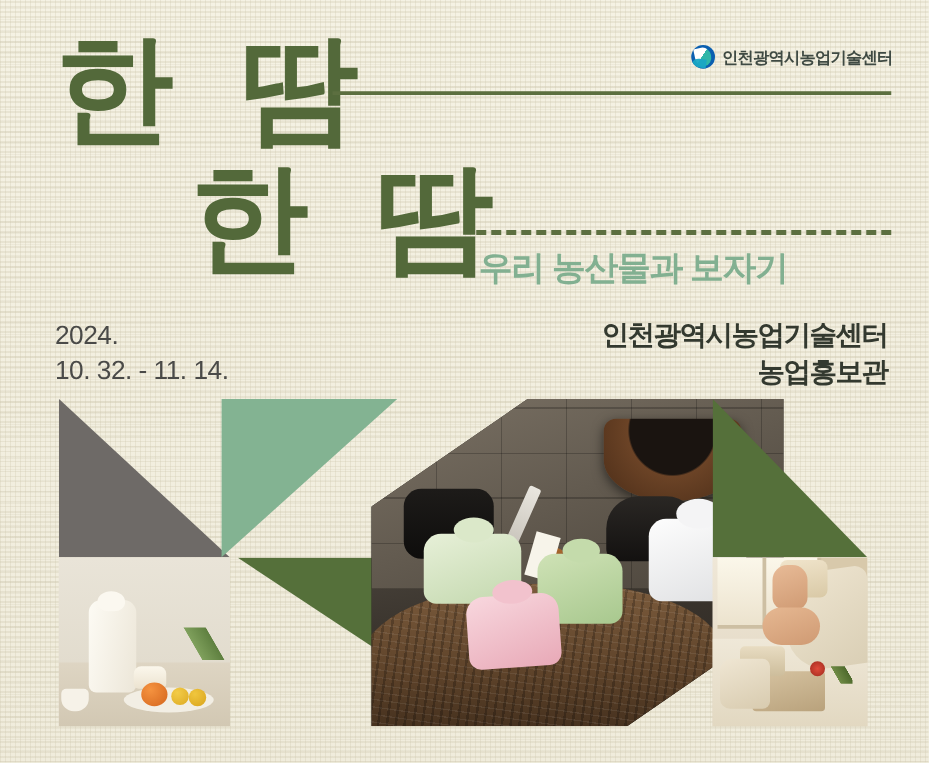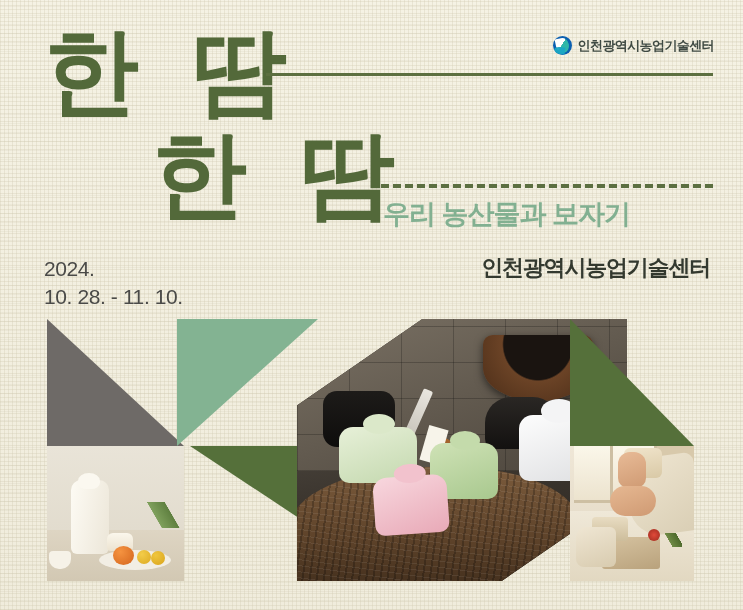--- a/index.html
+++ b/index.html
@@ -295,25 +295,26 @@
 
   <div class="title-line1">한 땀</div>
   <div class="rule-solid"></div>
 
   <div class="title-line2">한 땀</div>
   <div class="rule-dashed"></div>
   <div class="subtitle">우리 농산물과 보자기</div>
 
   <div class="date-block">
     <div>2024.</div>
-    <div>10. 28. - 11. 10.</div>
+    <div>10. 32. - 11. 14.</div>
   </div>
 
   <div class="venue-block">
     <div>인천광역시농업기술센터</div>
+    <div>농업홍보관</div>
   </div>
 
   <div class="collage">
 
     <div class="shape tri-gray"></div>
 
     <div class="shape photo-left">
       <div class="pl-wall"></div>
       <div class="pl-table"></div>
       <div class="pl-leaf"></div>

